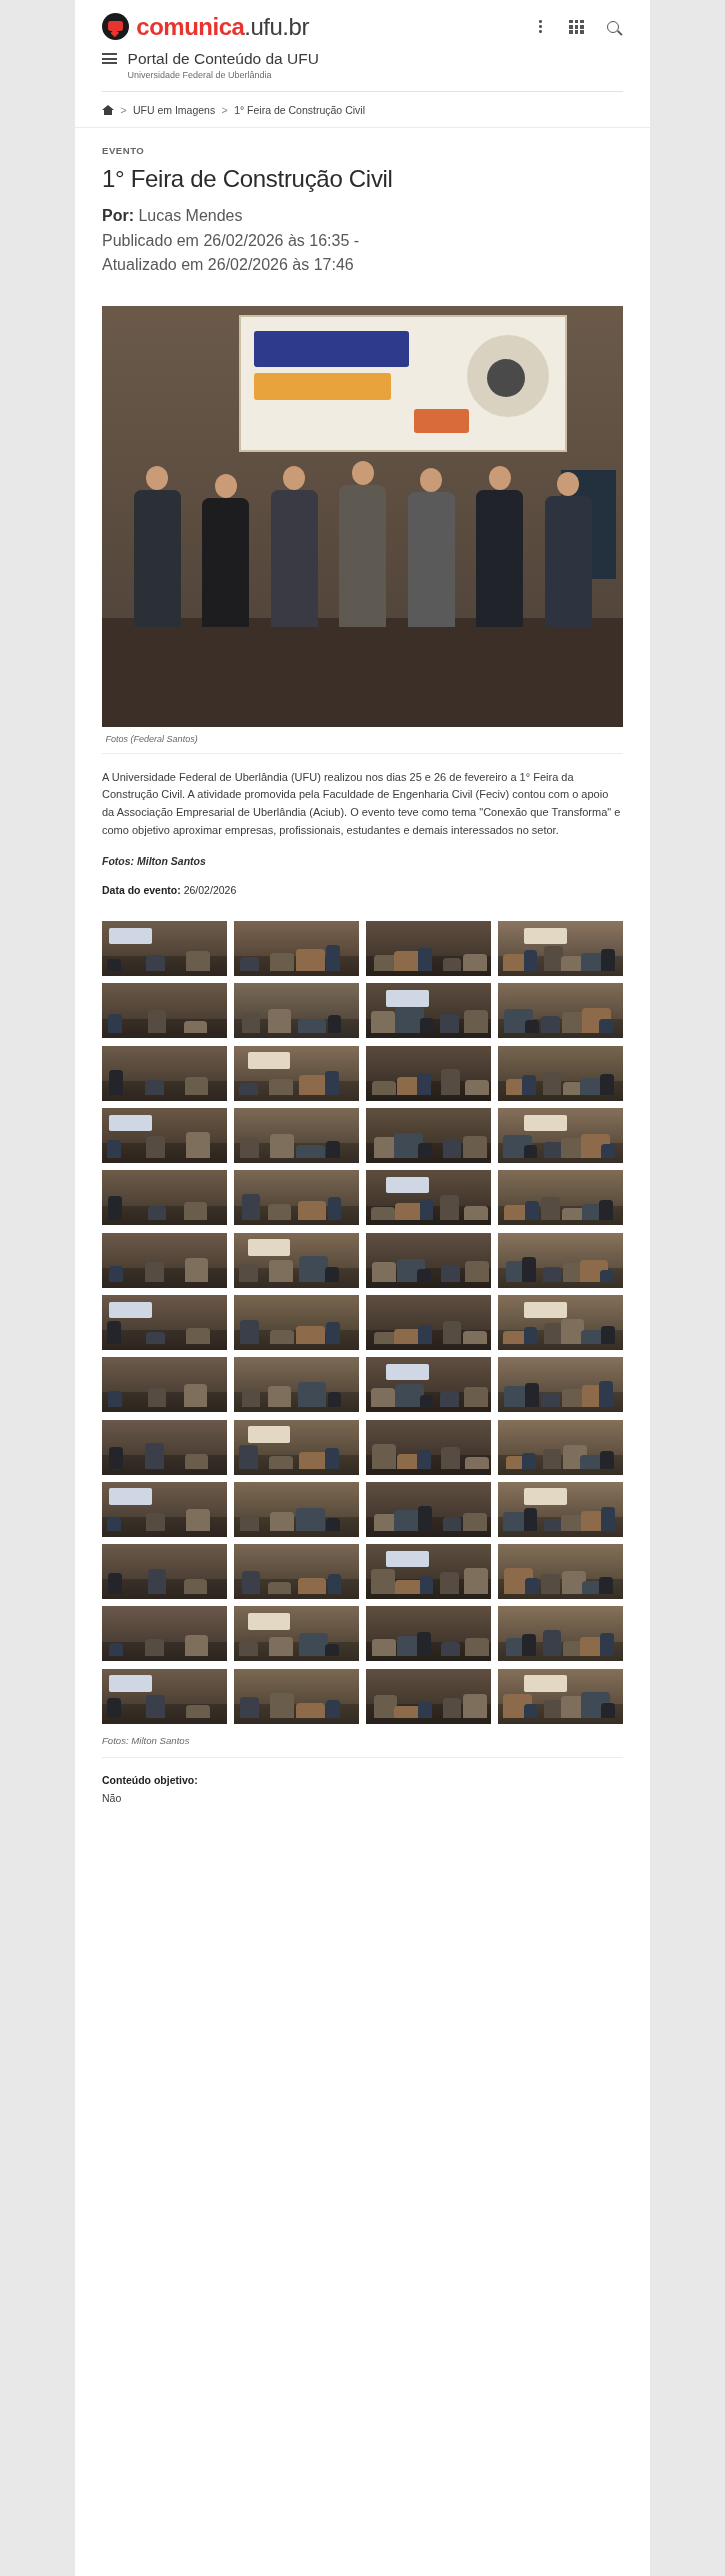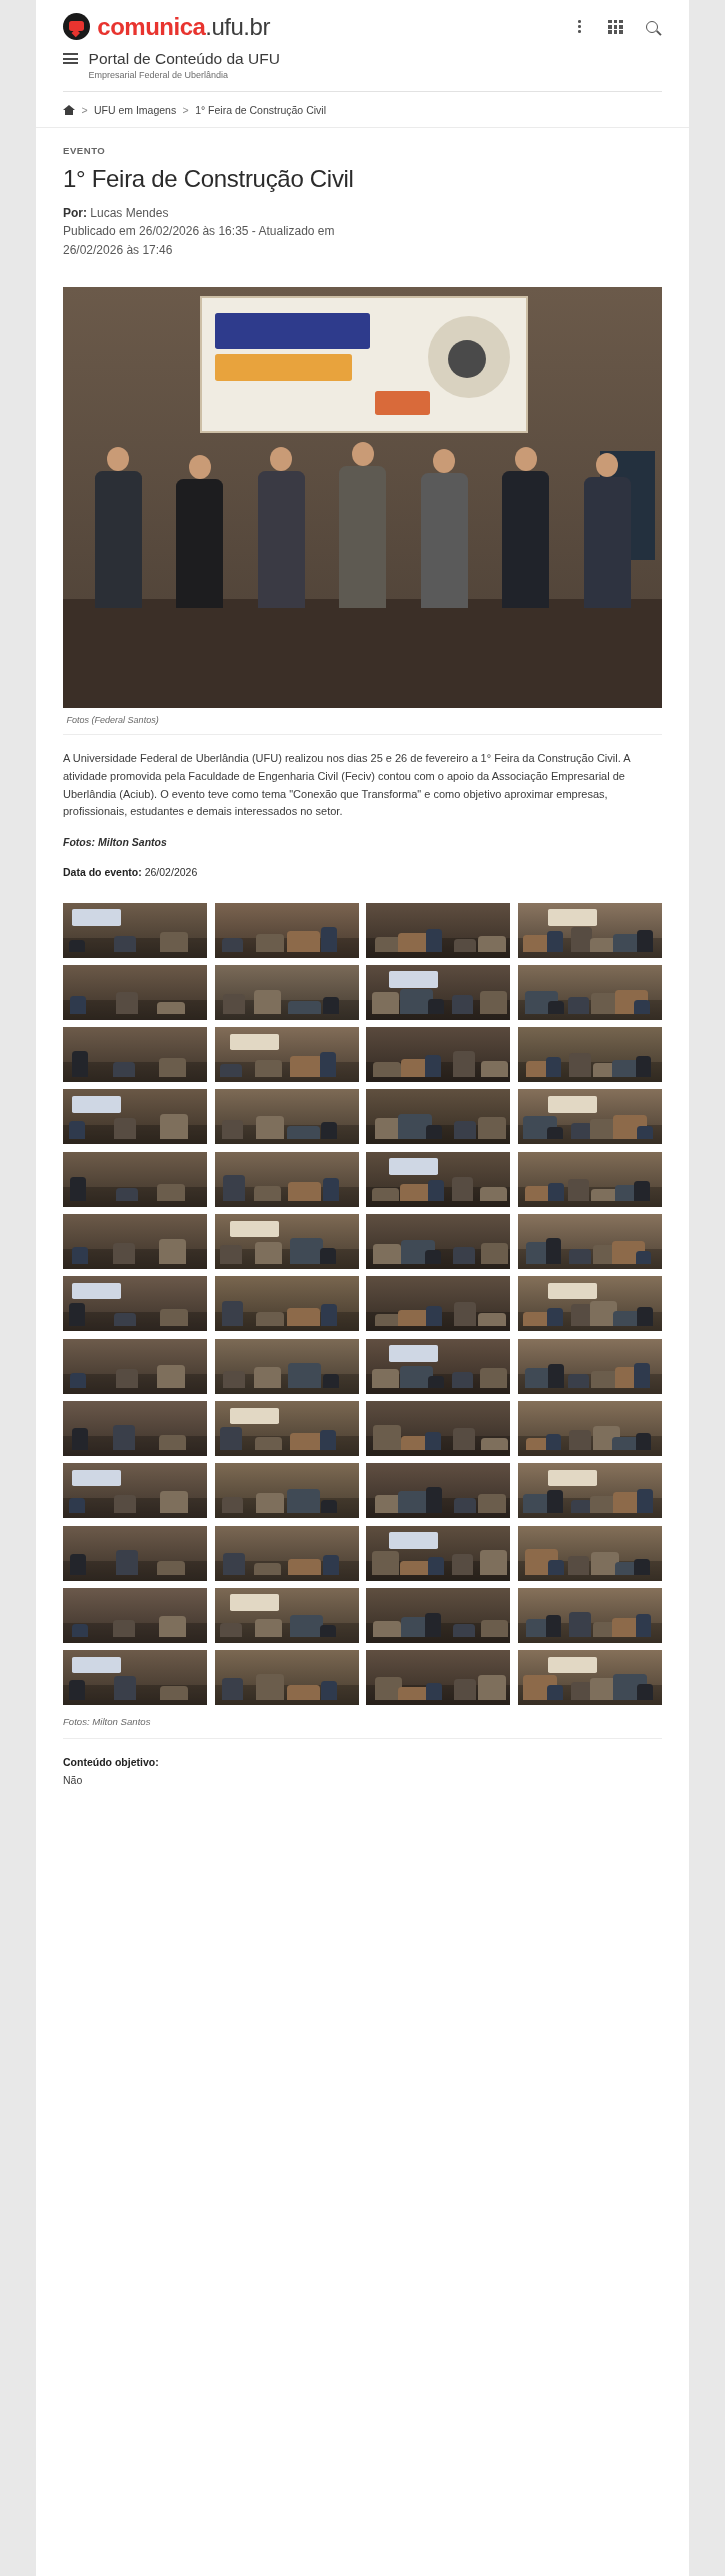--- a/index.html
+++ b/index.html
@@ -3,21 +3,21 @@
 <meta charset="utf-8">
 <style>
   * { box-sizing: border-box; }
   html, body {
     margin: 0;
     padding: 0;
     background: #e8e8e8;
     font-family: "Liberation Sans", sans-serif;
   }
   .page {
-    width: 653px;
+    width: 575px;
     min-height: 2576px;
     margin: 0 auto;
     background: #ffffff;
     position: relative;
   }
 
   
   .header {
     padding: 12.8px 27px 0 27px;
     background: #fff;
@@ -164,21 +164,21 @@
     margin: 0 0 14.6px 0;
     line-height: 1.45;
   }
   .meta-row {
     display: flex;
     justify-content: space-between;
     align-items: flex-start;
     margin-bottom: 5.5px;
   }
   .byline {
-    font-size: 12px;
+    font-size: 16px;
     color: #585858;
     line-height: 1.55;
     max-width: 301px;
   }
   .byline b { color: #333; }
   .share-block {
     display: flex;
     flex-direction: column;
     align-items: flex-end;
     gap: 9px;
@@ -327,21 +327,21 @@
     </div>
 
     <div class="site-title-row">
       <div class="hamburger">
           <i></i>
           <i></i>
           <i></i>
         </div>
       <div class="site-title">Portal de Conteúdo da UFU</div>
     </div>
-    <div class="site-sub">Empresarial Federal de Uberlândia</div>
+    <div class="site-sub">Universidade Federal de Uberlândia</div>
     <div class="header-rule"></div>
   </div>
 
   <div class="breadcrumb">
     <span class="home-icon"></span>
     <span class="crumb-sep">&gt;</span>
     <a class="crumb-link" href="#">UFU em Imagens</a>
     <span class="crumb-sep">&gt;</span>
     <span class="crumb-current">1° Feira de Construção Civil</span>
   </div>

